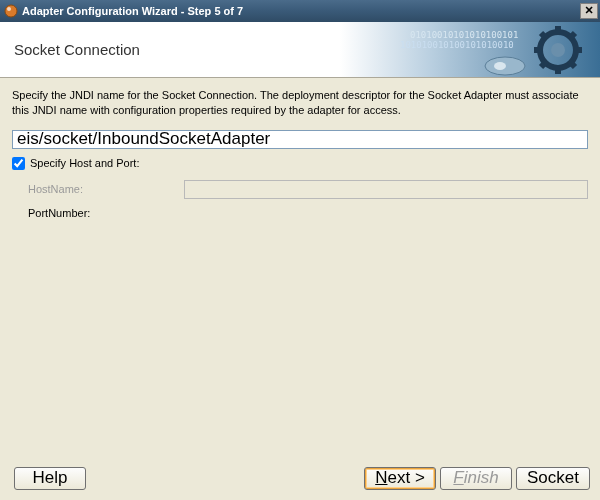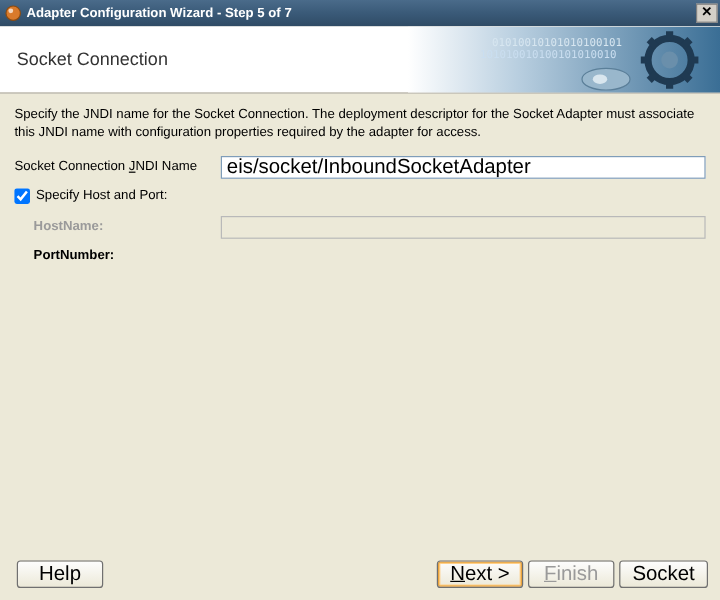--- a/index.html
+++ b/index.html
@@ -96,21 +96,21 @@
     color: #888;
     border-color: #b9b9b9;
   }
   .chk-row {
     display: flex;
     align-items: center;
     margin: 8px 0 10px 0;
   }
   .chk-row input { margin: 0 5px 0 0; }
   .sub-block { padding-left: 16px; }
-  .sub-block .row .lbl { width: 156px; font-weight: bold; }
+  .sub-block .row .lbl { width: 156px; }
   .lbl-disabled { color: #9a9a9a; }
   .underline { text-decoration: underline; }
   .button-bar {
     height: 44px;
     border-top: 0;
     display: flex;
     align-items: center;
     padding: 0 10px;
   }
   .spacer { flex: 1; }
@@ -123,20 +123,21 @@
     font-family: Tahoma, Arial, sans-serif;
     font-size: 17px;
     padding: 0 10px;
     margin-left: 4px;
     cursor: pointer;
     color: #000;
   }
   button.win[disabled] {
     color: #9a9a9a;
     cursor: default;
+    font-style: italic;
   }
   button.win.default {
     box-shadow: 0 0 0 1px #e8a33d inset, 0 0 0 2px #ffd089 inset;
   }
   .help-btn { margin-left: 0; }
 </style>
 </head>
 <body>
 
 <div class="titlebar">
@@ -181,23 +182,20 @@
       <ellipse rx="20" ry="9" fill="#99b7cc" stroke="#5b7f99" stroke-width="1"></ellipse>
       <ellipse cx="-5" rx="6" ry="4" fill="#d9e6ee"></ellipse>
     </g>
   </svg>
 </div>
 
 <div class="content">
   <div class="intro">Specify the JNDI name for the Socket Connection.  The deployment descriptor for the Socket Adapter must associate this JNDI name with configuration properties required by the adapter for access.</div>
 
   <div class="row">
-    <div class="lbl">
-      <span>Socket Connection </span><span class="underline">J</span><span>NDI Name</span>
-    </div>
     <input type="text" value="eis/socket/InboundSocketAdapter" style="">
   </div>
 
   <div class="chk-row">
     <input type="checkbox" checked="" style="">
     <span>Specify Host and Port:</span>
   </div>
 
   <div class="sub-block">
     <div class="row">

